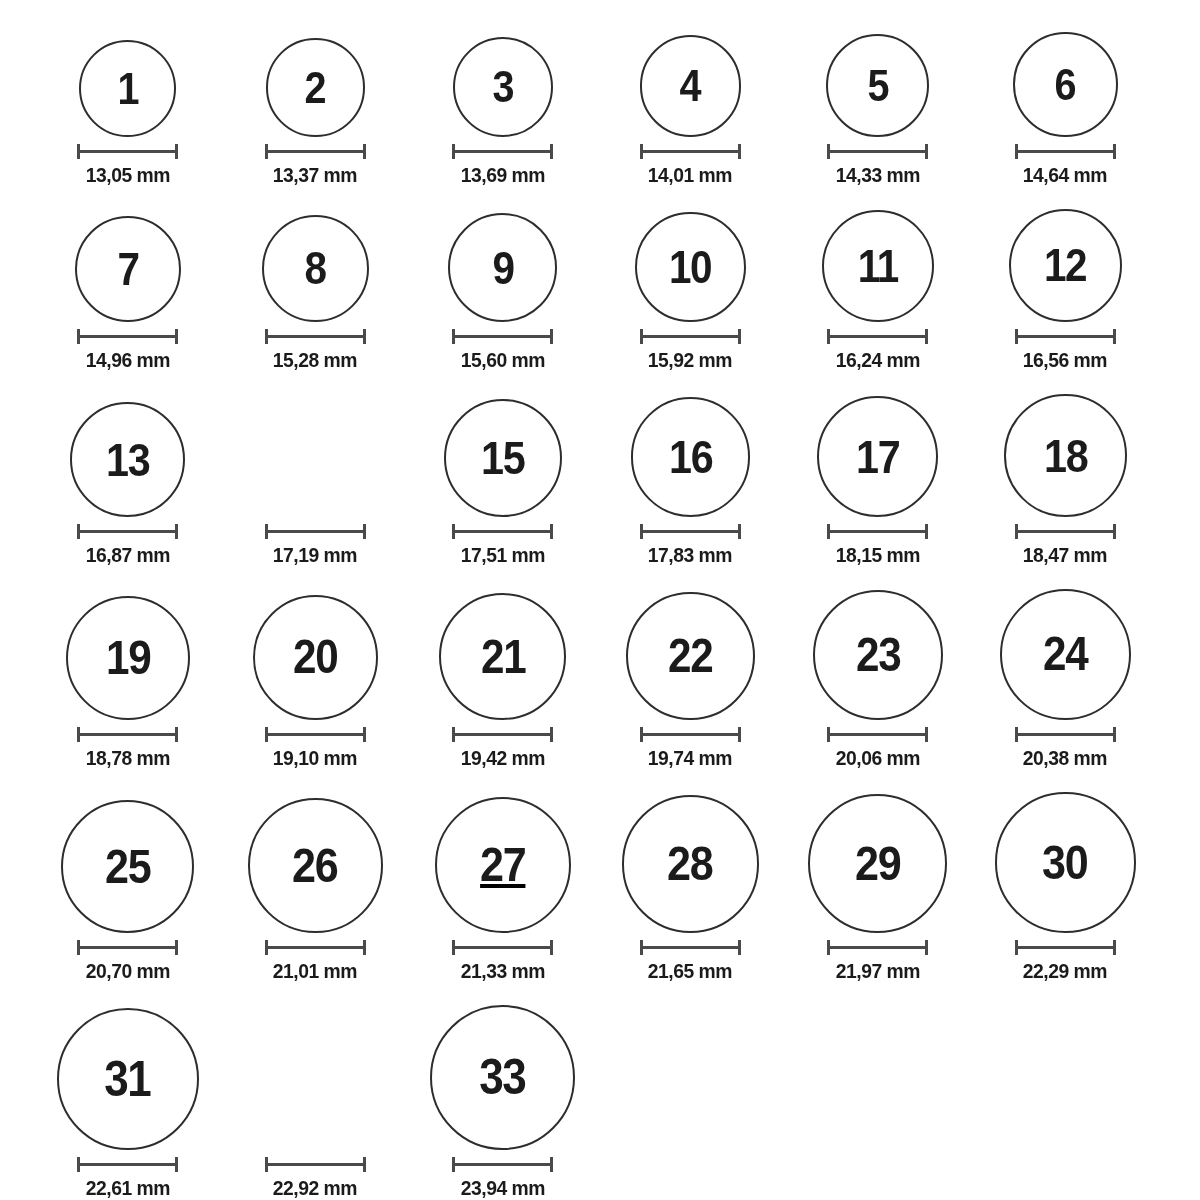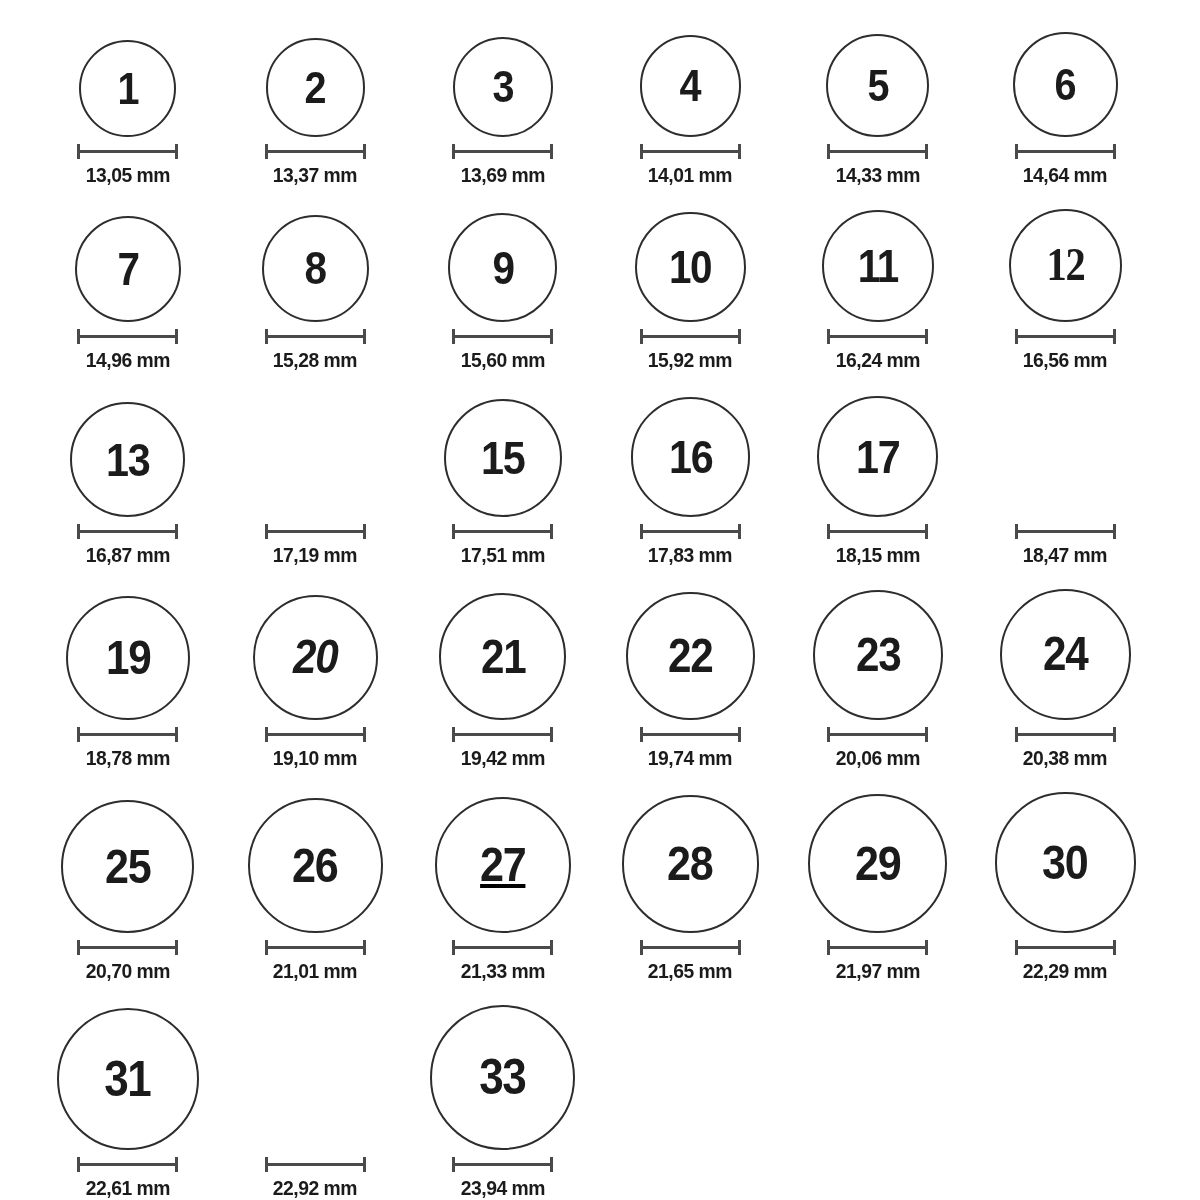--- a/index.html
+++ b/index.html
@@ -237,21 +237,21 @@
     </div>
     <div class="measure">
       <span class="tick left"></span>
       <span class="bar"></span>
       <span class="tick right"></span>
     </div>
     <div class="diameter-label">16,24 mm</div>
   </div>
 
   <div class="size-cell">
-    <div class="circle-zone" style="height: 117.5px; font-family: Liberation Serif, serif;">
+    <div class="circle-zone" style="height: 117.5px;">
       <div class="ring-circle" style="width: 113.5px; height: 113.5px;">
         <span class="ring-number" style="font-size: 46px;">12</span>
       </div>
     </div>
     <div class="measure">
       <span class="tick left"></span>
       <span class="bar"></span>
       <span class="tick right"></span>
     </div>
     <div class="diameter-label">16,56 mm</div>
@@ -317,20 +317,25 @@
     </div>
     <div class="measure">
       <span class="tick left"></span>
       <span class="bar"></span>
       <span class="tick right"></span>
     </div>
     <div class="diameter-label">18,15 mm</div>
   </div>
 
   <div class="size-cell">
+    <div class="circle-zone" style="height: 126.5px;">
+      <div class="ring-circle" style="width: 122.5px; height: 122.5px;">
+        <span class="ring-number" style="font-size: 47px;">18</span>
+      </div>
+    </div>
     <div class="measure">
       <span class="tick left"></span>
       <span class="bar"></span>
       <span class="tick right"></span>
     </div>
     <div class="diameter-label">18,47 mm</div>
   </div>
 </div>
     <div class="size-row">
   <div class="size-cell">
@@ -342,21 +347,21 @@
     <div class="measure">
       <span class="tick left"></span>
       <span class="bar"></span>
       <span class="tick right"></span>
     </div>
     <div class="diameter-label">18,78 mm</div>
   </div>
 
   <div class="size-cell">
     <div class="circle-zone" style="height: 135.5px;">
-      <div class="ring-circle" style="width: 125.5px; height: 125.5px; font-style: italic;">
+      <div class="ring-circle" style="width: 125.5px; height: 125.5px;">
         <span class="ring-number" style="font-size: 48px;">20</span>
       </div>
     </div>
     <div class="measure">
       <span class="tick left"></span>
       <span class="bar"></span>
       <span class="tick right"></span>
     </div>
     <div class="diameter-label">19,10 mm</div>
   </div>

